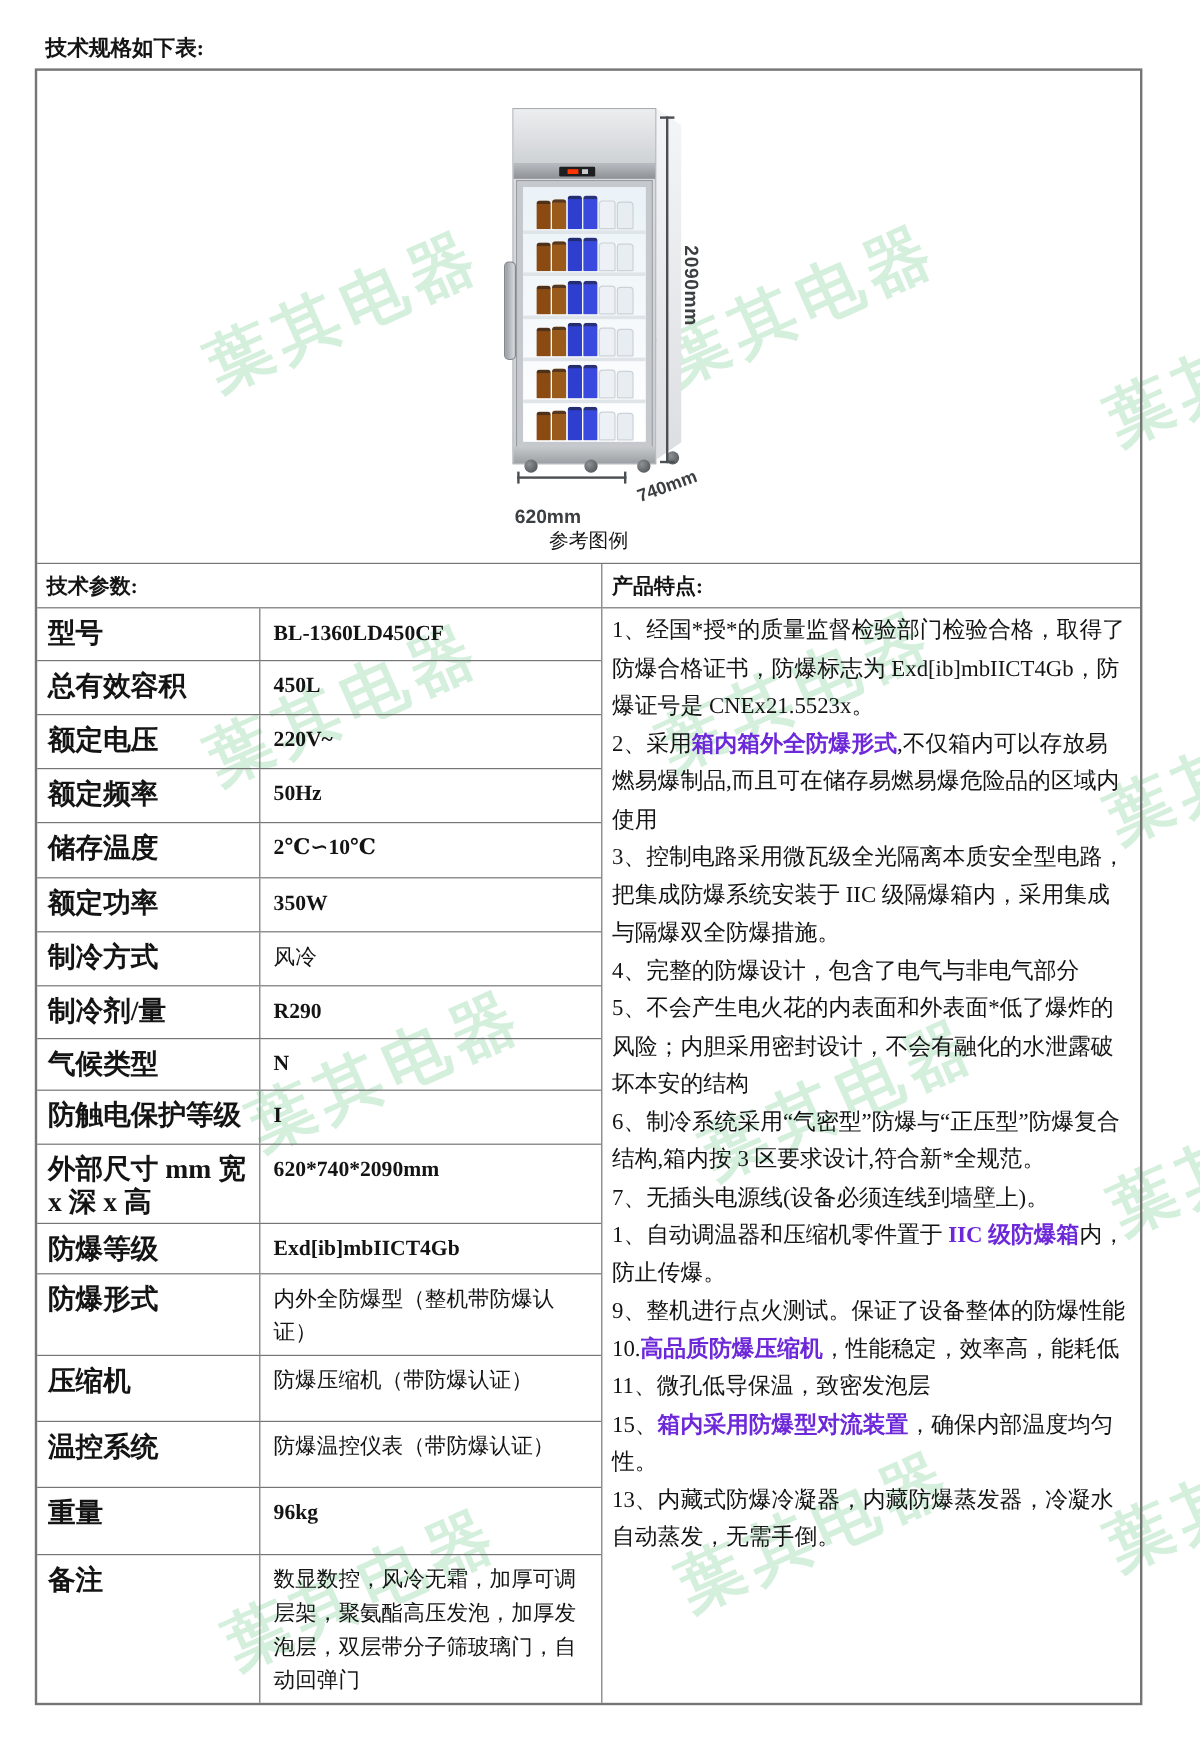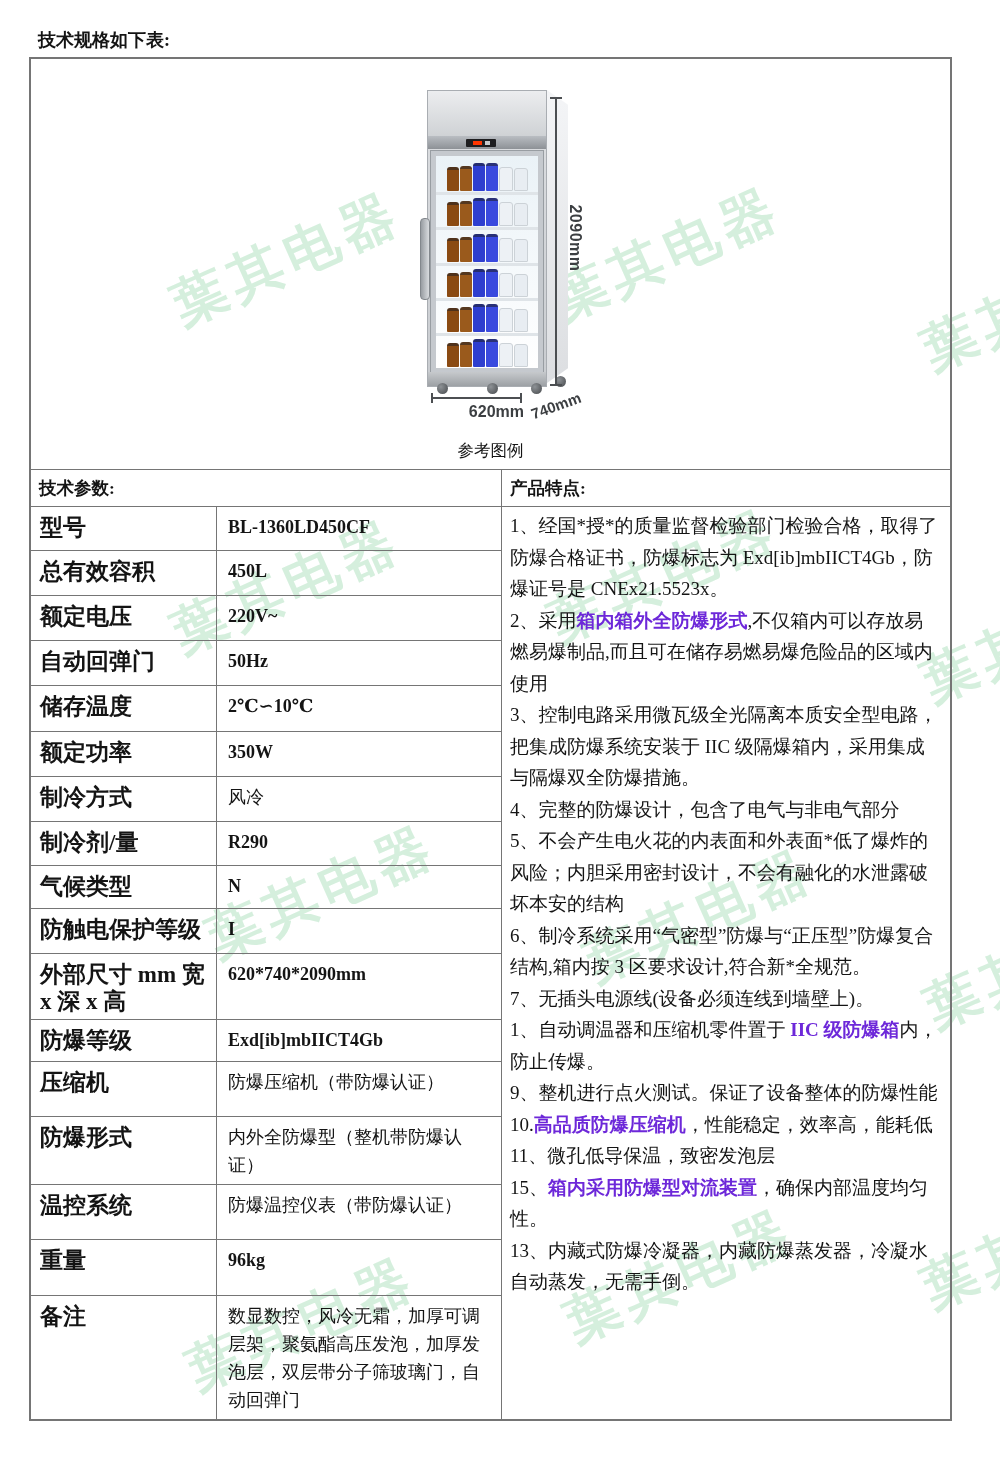--- a/index.html
+++ b/index.html
@@ -92,21 +92,21 @@
   .dim-v::before{top:0;} .dim-v::after{bottom:0;}
   .dim-label{
     position:absolute;font-family:"Liberation Sans","DejaVu Sans",sans-serif;
     font-weight:bold;color:#3c3f42;
   }
   .dim-v-label{left:489px;top:170px;width:110px;text-align:center;
     transform:rotate(90deg);font-size:16px;letter-spacing:.5px;}
   .dim-h{position:absolute;left:400px;top:338px;width:91px;height:2px;background:#4c4f52;}
   .dim-h::before,.dim-h::after{content:"";position:absolute;top:-4px;width:2px;height:10px;background:#4c4f52;}
   .dim-h::before{left:0;} .dim-h::after{right:0;}
-  .dim-h-label{left:398px;top:344px;width:95px;text-align:right;font-size:16px;}
+  .dim-h-label{left:398px;top:364px;width:95px;text-align:left;font-size:16px;}
   .dim-d-label{left:490px;top:338px;width:70px;text-align:center;
     transform:rotate(-20deg);font-size:15px;}
   .fig-caption{position:absolute;left:0;top:381px;width:100%;text-align:center;
     font-size:16.5px;}
 </style>
 </head>
 <body>
 
 <div class="wm-layer">
     <span class="wm" style="color: rgb(213, 239, 221); left: 165px; top: 223px;">葉其电器</span>
@@ -221,21 +221,21 @@
           </div>
           <div class="spec-row" style="height: 45px;">
             <div class="spec-name">总有效容积</div>
             <div class="spec-value bold">450L</div>
           </div>
           <div class="spec-row" style="height: 45px;">
             <div class="spec-name">额定电压</div>
             <div class="spec-value bold">220V~</div>
           </div>
           <div class="spec-row" style="height: 45px;">
-            <div class="spec-name">自动回弹门</div>
+            <div class="spec-name">额定频率</div>
             <div class="spec-value bold">50Hz</div>
           </div>
           <div class="spec-row" style="height: 46px;">
             <div class="spec-name">储存温度</div>
             <div class="spec-value bold">2℃∽10℃</div>
           </div>
           <div class="spec-row" style="height: 45px;">
             <div class="spec-name">额定功率</div>
             <div class="spec-value bold">350W</div>
           </div>
@@ -256,27 +256,27 @@
             <div class="spec-value bold">I</div>
           </div>
           <div class="spec-row" style="height: 66px;">
             <div class="spec-name">外部尺寸 mm 宽 x 深 x 高</div>
             <div class="spec-value bold">620*740*2090mm</div>
           </div>
           <div class="spec-row" style="height: 42px;">
             <div class="spec-name">防爆等级</div>
             <div class="spec-value bold">Exd[ib]mbIICT4Gb</div>
           </div>
+          <div class="spec-row" style="height: 68px;">
+            <div class="spec-name">防爆形式</div>
+            <div class="spec-value">内外全防爆型（整机带防爆认证）</div>
+          </div>
           <div class="spec-row" style="height: 55px;">
             <div class="spec-name">压缩机</div>
             <div class="spec-value">防爆压缩机（带防爆认证）</div>
-          </div>
-          <div class="spec-row" style="height: 68px;">
-            <div class="spec-name">防爆形式</div>
-            <div class="spec-value">内外全防爆型（整机带防爆认证）</div>
           </div>
           <div class="spec-row" style="height: 55px;">
             <div class="spec-name">温控系统</div>
             <div class="spec-value">防爆温控仪表（带防爆认证）</div>
           </div>
           <div class="spec-row" style="height: 56px;">
             <div class="spec-name">重量</div>
             <div class="spec-value bold">96kg</div>
           </div>
           <div class="spec-row">

